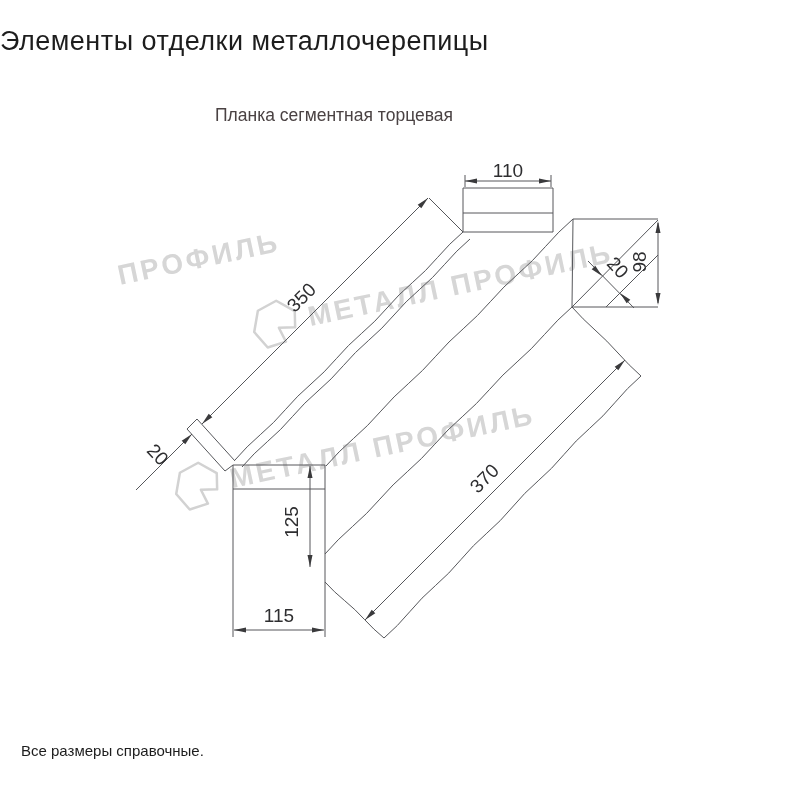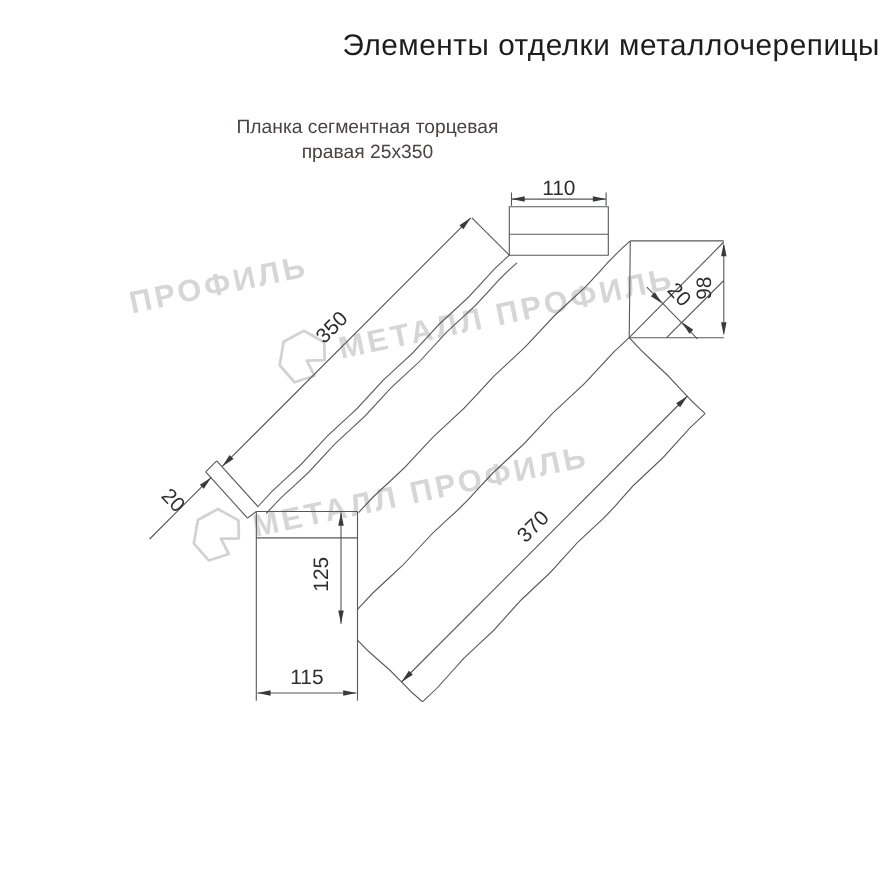--- a/index.html
+++ b/index.html
@@ -3,21 +3,21 @@
 <meta charset="utf-8">
 <style>
   html,body{margin:0;padding:0;}
   body{
     width:800px;height:800px;position:relative;overflow:hidden;
     background:#ffffff;
     font-family:"Liberation Sans", sans-serif;
   }
   .page-title{
     position:absolute;top:26px;left:0;width:800px;
-    text-align:right;font-size:27px;font-weight:400;color:#1d1d1d;
+    text-align:left;font-size:27px;font-weight:400;color:#1d1d1d;
     letter-spacing:0.5px;
   }
   .product-subtitle{
     position:absolute;top:104px;left:0;width:668px;
     text-align:center;font-size:17.5px;color:#4a4243;line-height:23px;
   }
   .footer-notes{
     position:absolute;left:21px;top:740px;
     font-size:15px;color:#1d1d1d;line-height:21px;
   }
@@ -29,21 +29,20 @@
   .wmtext{font-family:"Liberation Sans",sans-serif;font-size:28px;font-weight:700;fill:#d6d6d6;letter-spacing:3px;}
   .wmlogo{stroke:#d2d2d2;stroke-width:2.5;fill:none;stroke-linejoin:round;}
 </style>
 </head>
 <body>
 
 <div class="page-title">Элементы отделки металлочерепицы</div>
 
 <div class="product-subtitle">
   <div>Планка сегментная торцевая</div>
-  <div>правая 25х350</div>
 </div>
 
 <svg class="drawing-svg" width="800" height="800" viewBox="0 0 800 800">
 
   <g>
     <text class="wmtext" x="0" y="0" transform="translate(120,285) rotate(-12)" fill="#f2f2f2">ПРОФИЛЬ</text>
   </g>
 
   <g transform="translate(256,350) rotate(-12)">
     <path class="wmlogo" d="M2,-18 L10,-38 L30,-44 L46,-30 L43,-14 L27,-17 L31,-2 L12,0 Z"></path>
@@ -138,13 +137,14 @@
 
   <g>
     <path class="dimline" d="M234,630 H324"></path>
     <polygon class="arrow" points="234,630 246,627.5 246,632.5"></polygon>
     <polygon class="arrow" points="324,630 312,627.5 312,632.5"></polygon>
     <text class="dimtext" x="279" y="622" text-anchor="middle">115</text>
   </g>
 </svg>
 
 <div class="footer-notes">
+  <div>Все размеры справочные.</div>
 </div>
 
 </body></html>

